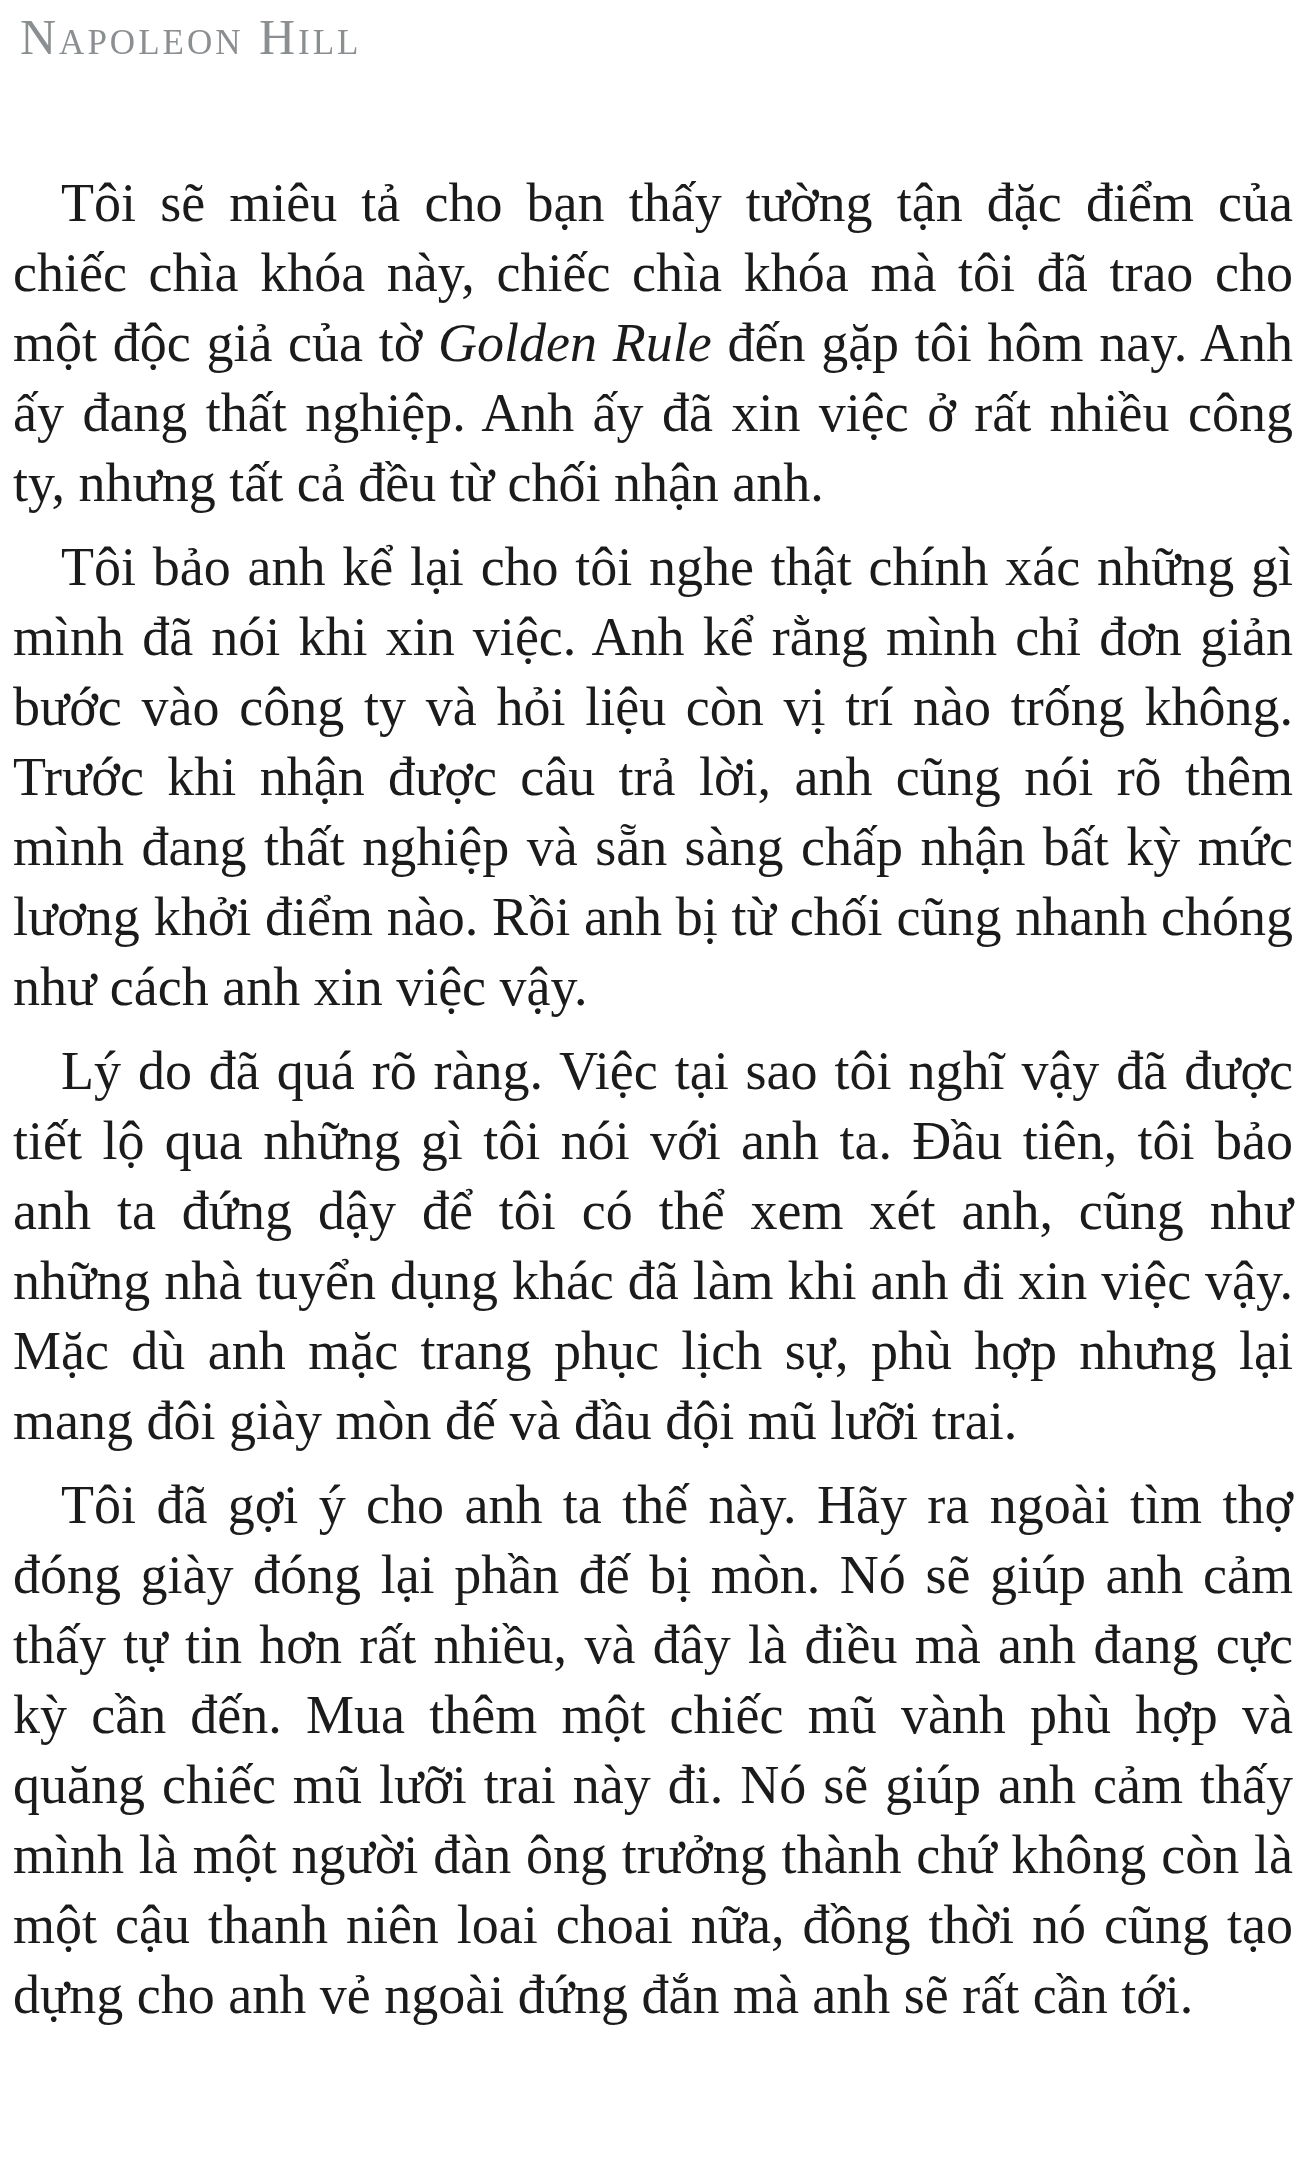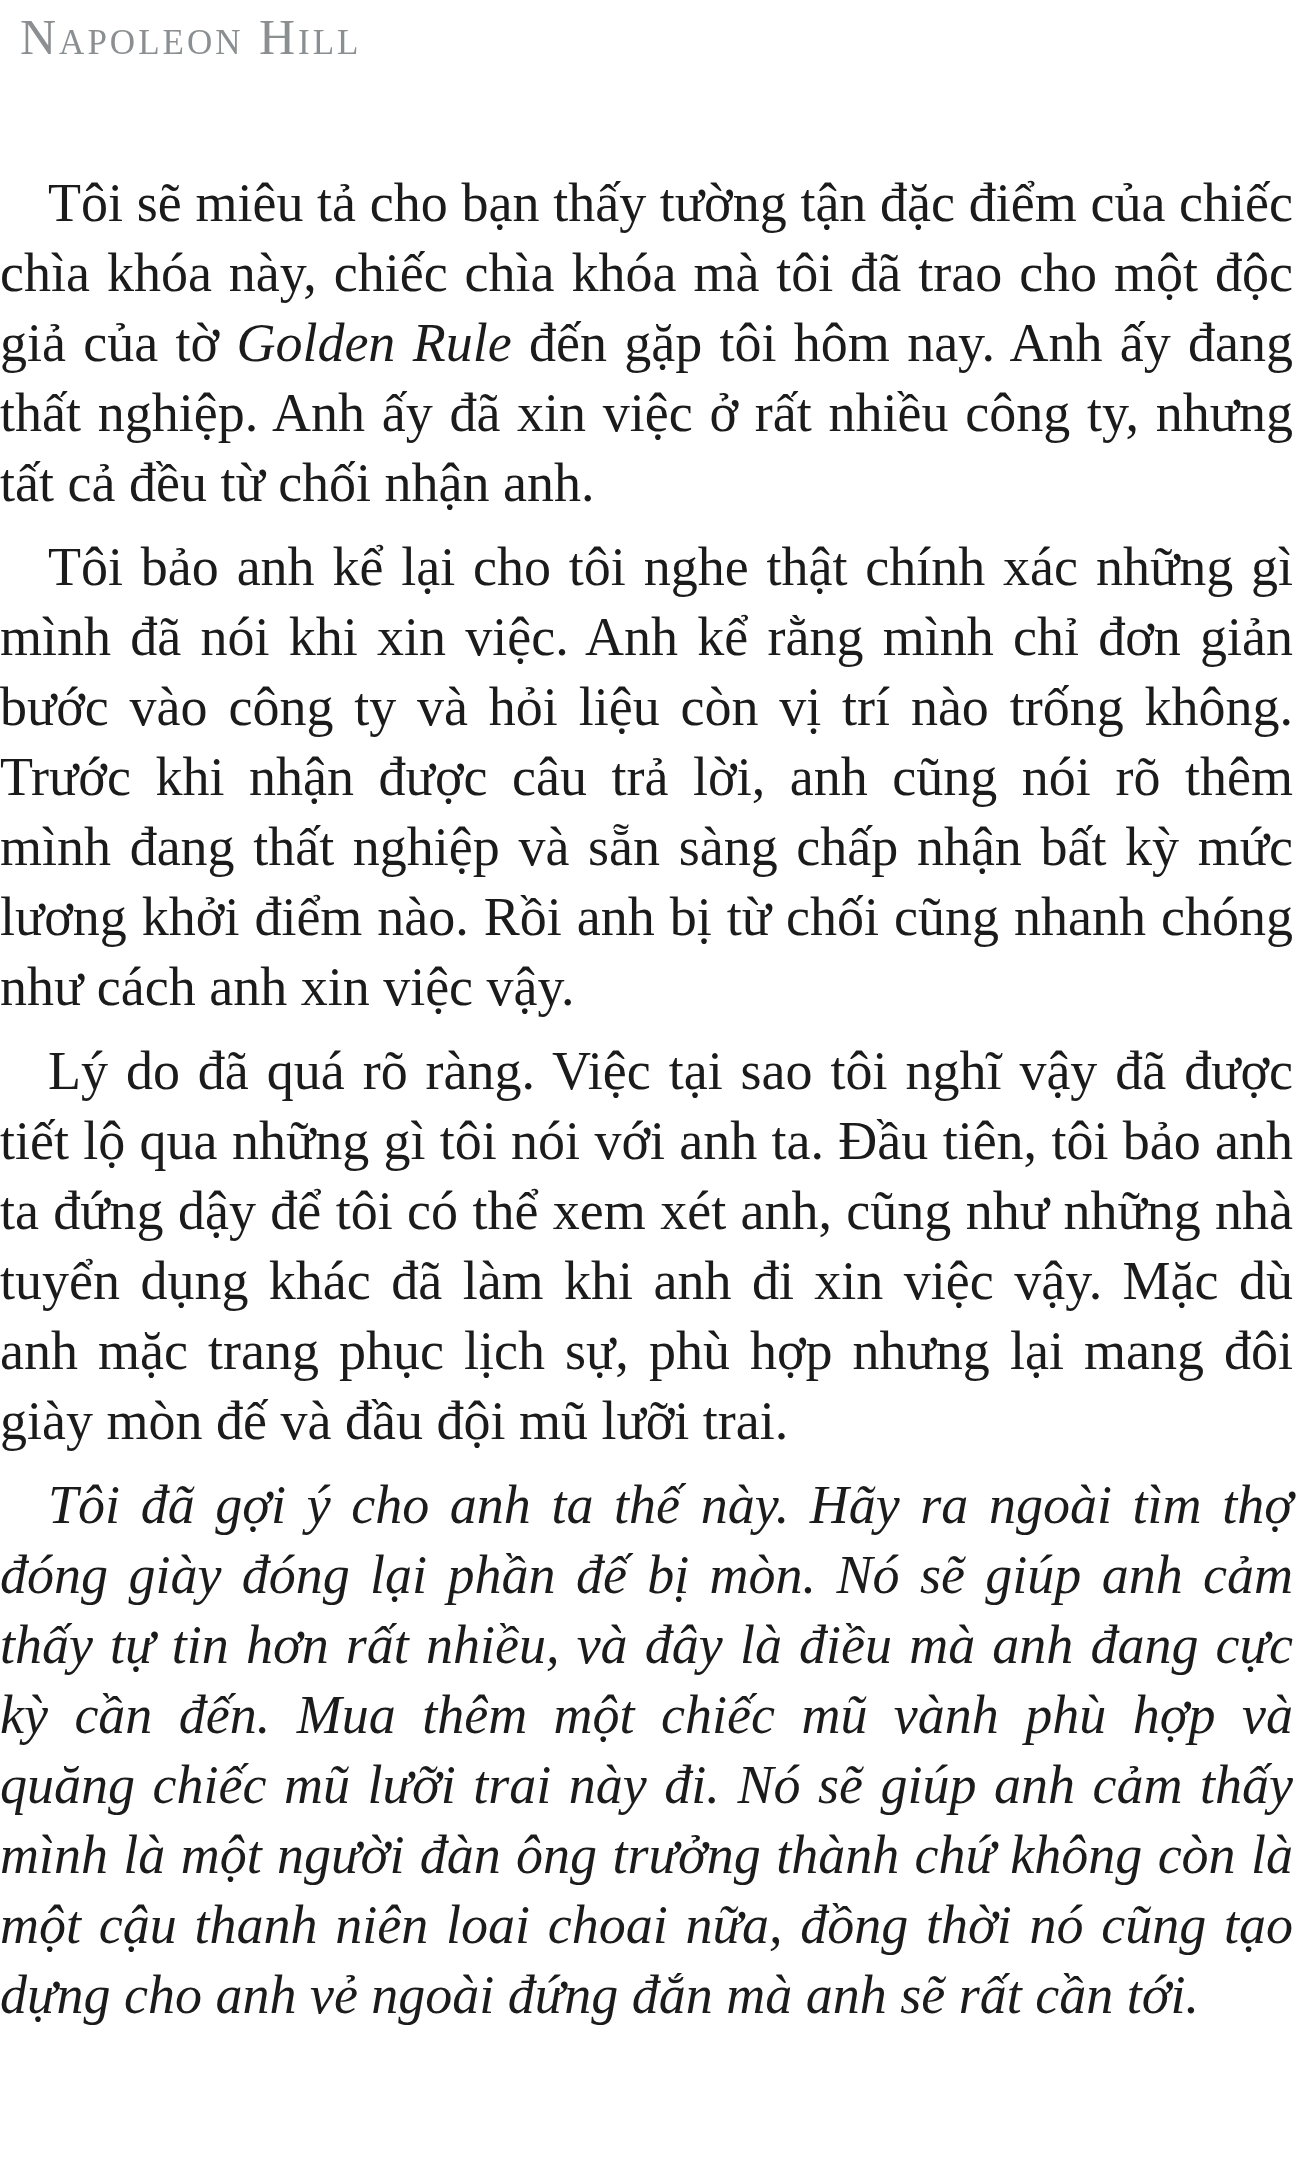--- a/index.html
+++ b/index.html
@@ -22,33 +22,33 @@
     left: 20px;
     font-size: 50px;
     font-variant: small-caps;
     letter-spacing: 3px;
     color: #8c8f91;
     white-space: nowrap;
   }
   .body-text {
     position: absolute;
     top: 168px;
-    left: 0;
+    left: 13px;
     right: 13px;
     font-size: 54px;
     line-height: 70px;
     color: #1b1b1b;
     text-align: justify;
     text-align-last: left;
   }
   .para {
     margin: 0 0 14px 0;
     text-indent: 48px;
   }
-  .para:last-child { margin-bottom: 0; font-style: italic; }
+  .para:last-child { margin-bottom: 0; }
   .seg-italic { font-style: italic; }
   .page-footer {
     position: absolute;
     left: 0;
     right: 0;
     bottom: 28px;
     text-align: center;
   }
   .page-number {
     font-size: 46px;

